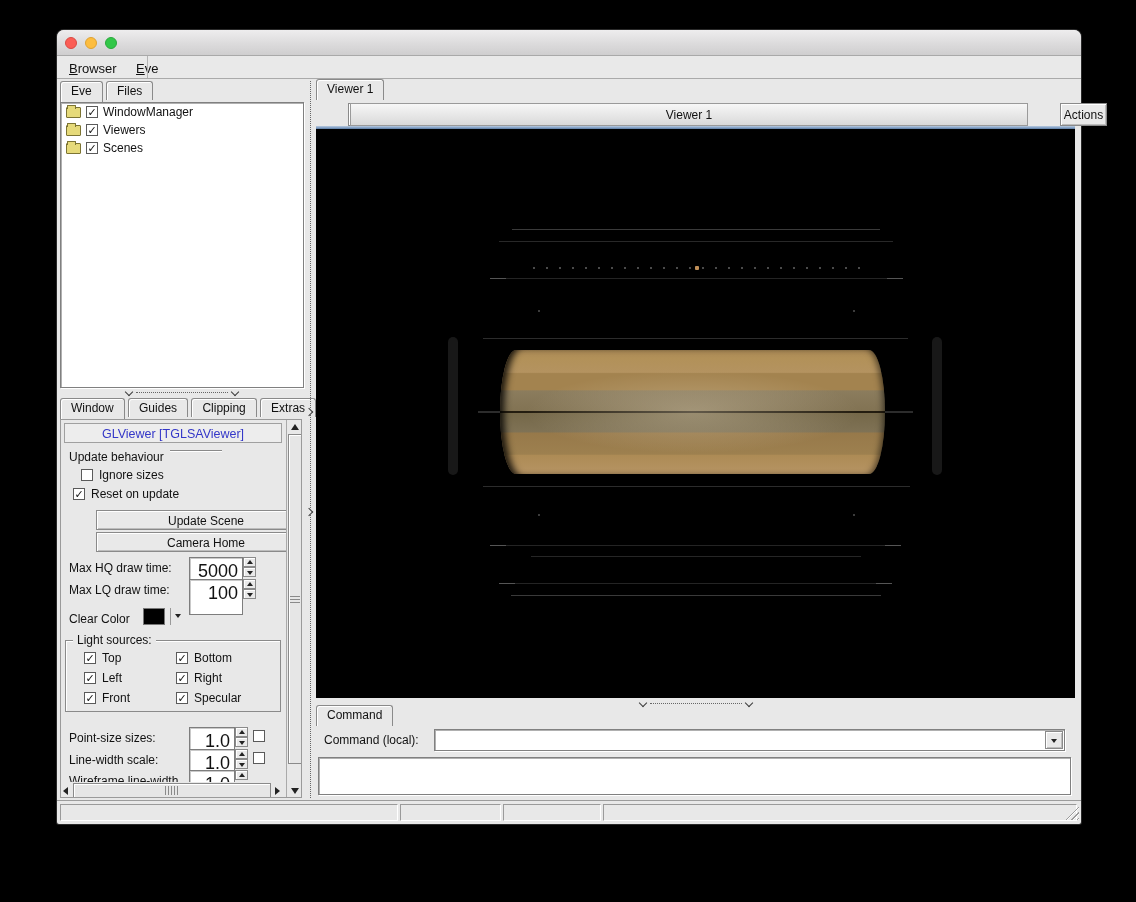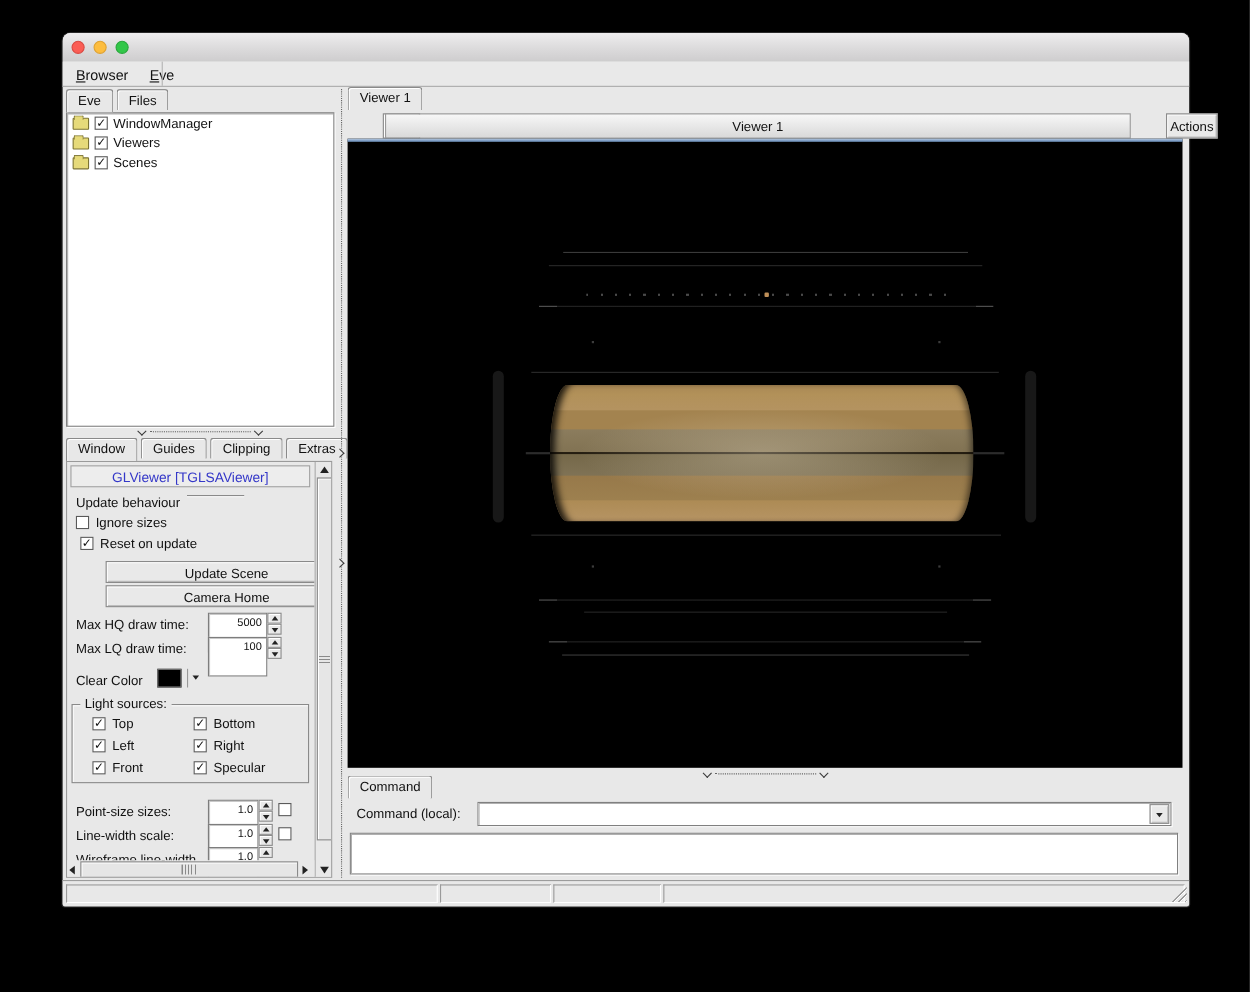--- a/index.html
+++ b/index.html
@@ -34,21 +34,21 @@
             box-shadow:inset 1px 1px 0 #b0b0b0, 1px 1px 0 #fff; }
   .btn3d { background:#e9e9e9; border:1px solid #8a8a8a;
            box-shadow:inset 1px 1px 0 #fff, inset -1px -1px 0 #bdbdbd;
            text-align:center; font-size:12px;margin-left:32px; }
   .cb { width:12px; height:12px; background:#fff; border:1px solid #5a5a5a; display:inline-block;
         font-size:11px; line-height:10px; text-align:center; font-weight:bold; color:#111;
         flex:0 0 12px; }
   .cbrow { display:flex; align-items:center; gap:6px; position:absolute; height:14px; }
   .lbl { font-size:12px; white-space:nowrap; }
   .spinfield { position:absolute; width:54px; height:36px; background:#fff; border:1px solid #7d7d7d;
-               box-shadow:inset 1px 1px 0 #c9c9c9; text-align:right; padding:3px 4px 0 0; font-size:10px; }
+               box-shadow:inset 1px 1px 0 #c9c9c9; text-align:right; padding:3px 4px 0 0; font-size:18px; }
   .spincol { position:absolute; width:13px; height:20px; }
   .spinbtn { position:absolute; left:0; width:13px; height:10px; background:#e9e9e9; border:1px solid #8a8a8a;
              box-shadow:inset 1px 1px 0 #fff; }
   .tri-up    { width:0; height:0; border-left:3px solid transparent; border-right:3px solid transparent;
                border-bottom:4px solid #222; position:absolute; left:3px; top:2px; }
   .tri-down  { width:0; height:0; border-left:3px solid transparent; border-right:3px solid transparent;
                border-top:4px solid #222; position:absolute; left:3px; top:3px; }
   .tri-left  { width:0; height:0; border-top:4px solid transparent; border-bottom:4px solid transparent;
                border-right:5px solid #222; }
   .tri-right { width:0; height:0; border-top:4px solid transparent; border-bottom:4px solid transparent;
@@ -196,21 +196,21 @@
 
   <div id="style-box">
     <div id="style-content">
 
       <div id="glviewer-btn">GLViewer [TGLSAViewer]</div>
 
       <div class="group-title-row" style="left:8px; top:30px;">
         <span class="lbl">Update behaviour</span>
         <span class="rule"></span>
       </div>
-      <div class="cbrow" style="left:8px; top:48px;">
+      <div class="cbrow" style="left:20px; top:48px;">
         <span class="cb"></span>
         <span class="lbl">Ignore sizes</span>
       </div>
       <div class="cbrow" style="left:12px; top:67px;">
         <span class="cb">✓</span>
         <span class="lbl">Reset on update</span>
       </div>
 
       <div class="btn3d wide-btn" style="top:90px;">Update Scene</div>
       <div class="btn3d wide-btn" style="top:112px;">Camera Home</div>

